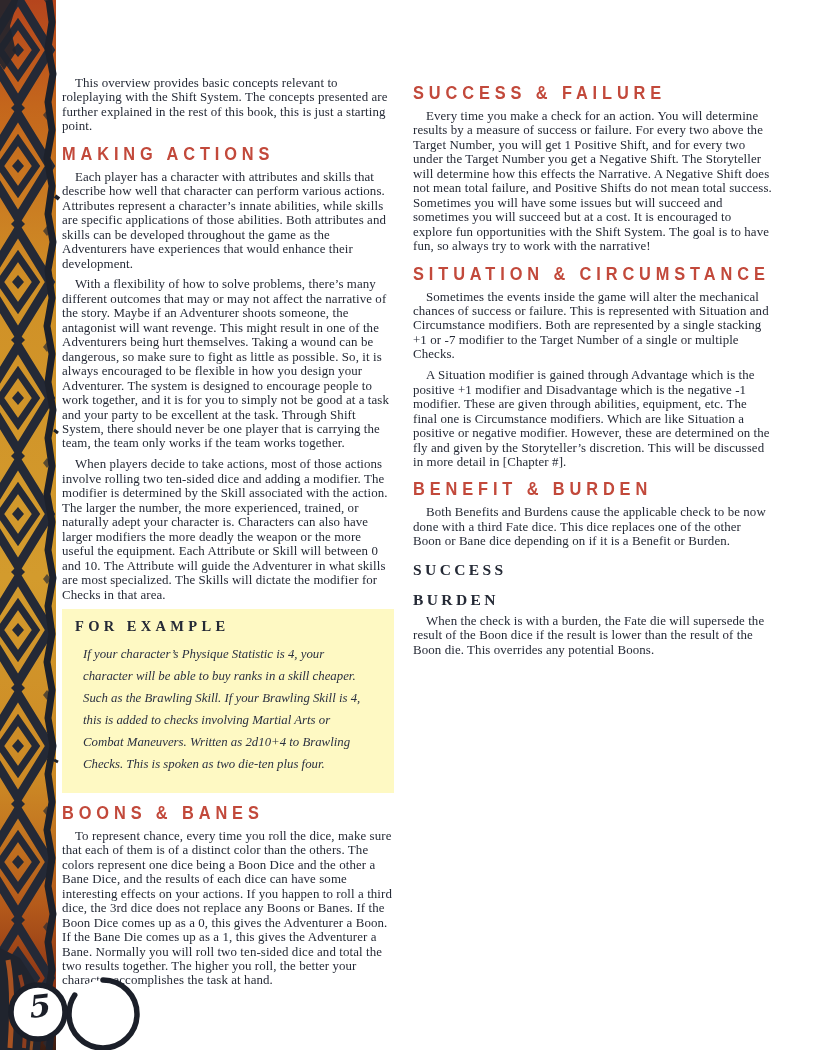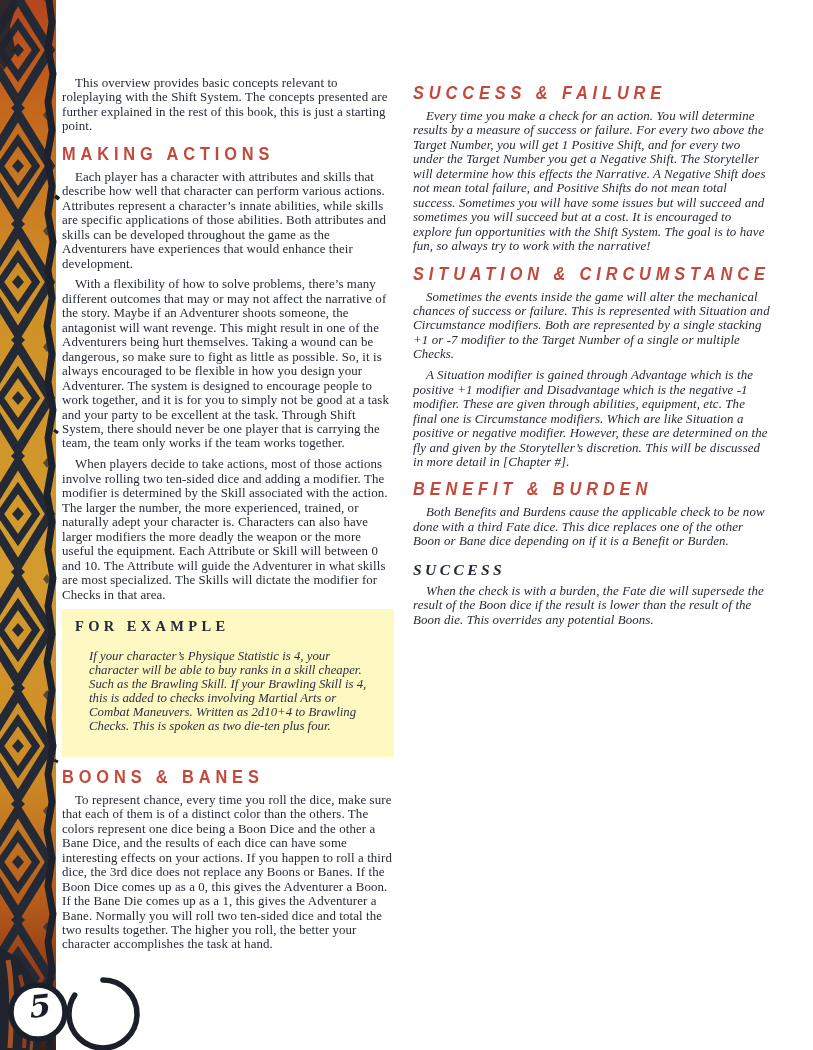--- a/index.html
+++ b/index.html
@@ -21,21 +21,21 @@
   
   .content {
     position:absolute; left:62px; top:0;
     width:710px; height:1050px;
     box-sizing:border-box;
     padding-top:76px;
     display:flex;
     gap:19px;
   }
   .col-left  { width:338px; }
-  .col-right { width:359px;font-style:italic; }
+  .col-right { width:359px; }
 
   p.body {
     font-size:12.9px;
     line-height:14.45px;
     margin:0 0 6.5px 0;
     text-indent:13px;
     letter-spacing:0.1px;
   }
 
   h2.display {
@@ -67,24 +67,24 @@
     padding:9px 13px 10px 13px;
   }
   .example h3.example-title {
     margin:0 0 5px 0;
     font-weight:700;
     font-size:14.5px;
     letter-spacing:0.30em;
     color:#252a36;
   }
   .example p.example-text {
-    margin:14px;
+    margin:8px;
     font-style:italic;
     font-size:12.8px;
-    line-height:14px;
+    line-height:22px;
     color:#2a3040;
   }
 
   
   .footer-mark {
     position:absolute; left:2px; top:972px;
     width:150px; height:78px;
   }
   .page-number {
     position:absolute; left:27px; top:988px;
@@ -167,20 +167,21 @@
 
     <h2 class="display">SITUATION &amp; CIRCUMSTANCE</h2>
     <p class="body">Sometimes the events inside the game will alter the mechanical chances of success or failure. This is represented with Situation and Circumstance modifiers. Both are represented by a single stacking +1 or -7 modifier to the Target Number of a single or multiple Checks.</p>
     <p class="body">A Situation modifier is gained through Advantage which is the positive +1 modifier and Disadvantage which is the negative -1 modifier. These are given through abilities, equipment, etc. The final one is Circumstance modifiers. Which are like Situation a positive or negative modifier. However, these are determined on the fly and given by the Storyteller’s discretion. This will be discussed in more detail in [Chapter #].</p>
 
     <h2 class="display">BENEFIT &amp; BURDEN</h2>
     <p class="body">Both Benefits and Burdens cause the applicable check to be now done with a third Fate dice. This dice replaces one of the other Boon or Bane dice depending on if it is a Benefit or Burden.</p>
 
     <h3 class="subhead">SUCCESS</h3>
 
+    <h3 class="subhead">BURDEN</h3>
     <p class="body">When the check is with a burden, the Fate die will supersede the result of the Boon dice if the result is lower than the result of the Boon die. This overrides any potential Boons.</p>
   </div>
 
 </div>
 
 <div class="footer-mark">
   <svg width="150" height="78" viewBox="0 0 150 78" xmlns="http://www.w3.org/2000/svg">
     <circle cx="101" cy="42" r="34" fill="#ffffff" stroke="#1b1f29" stroke-width="5.5" stroke-dasharray="180 34" transform="rotate(-90 101 42)" stroke-linecap="round"></circle>
     <circle cx="36" cy="40" r="27" fill="#ffffff" stroke="#1b1f29" stroke-width="5.5"></circle>
   </svg>

